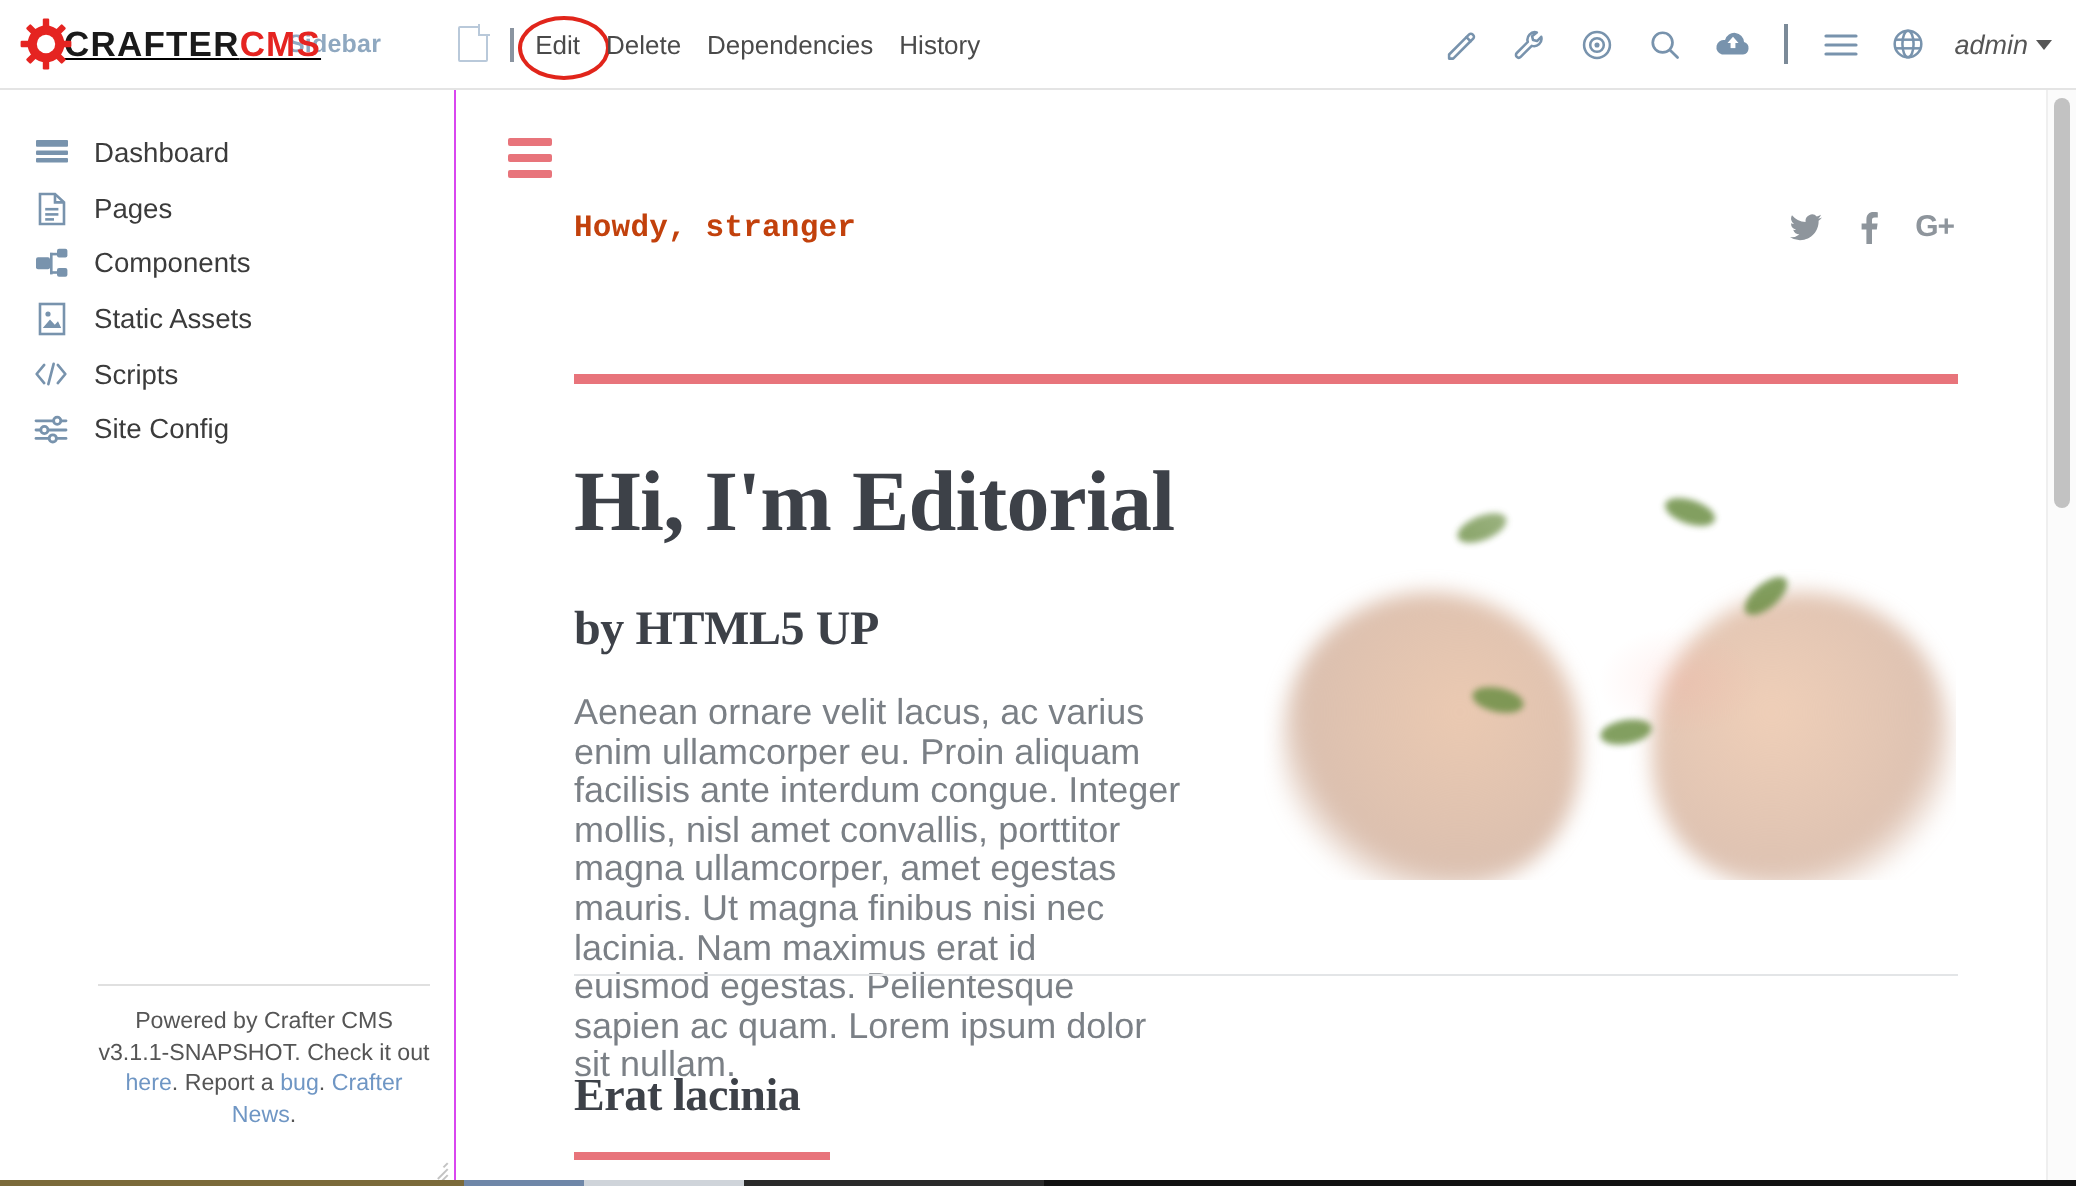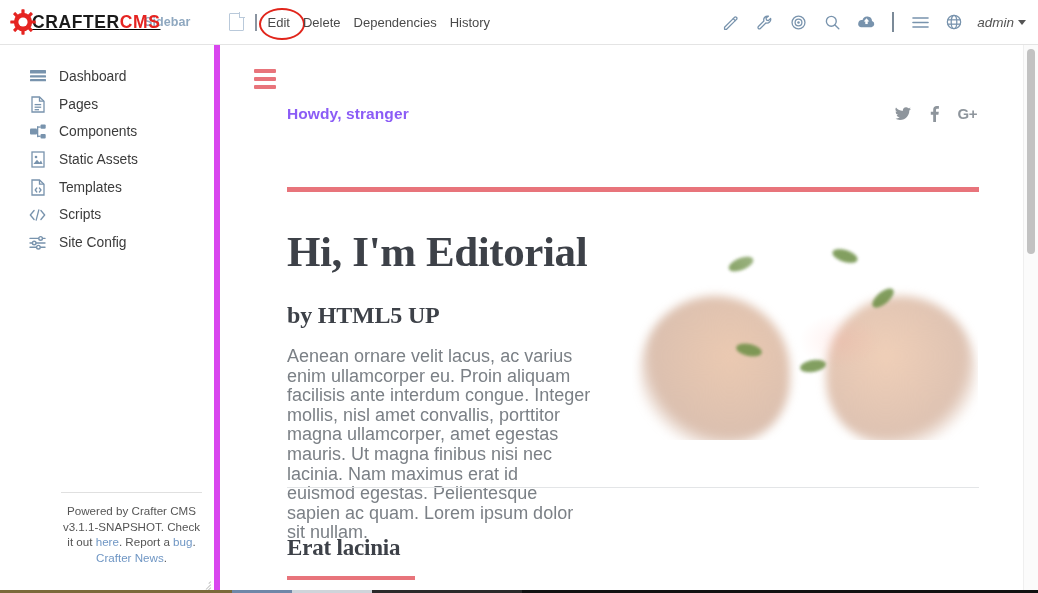--- a/index.html
+++ b/index.html
@@ -88,24 +88,24 @@
   }
   .caret {
     width: 0; height: 0;
     border-left: 4px solid transparent;
     border-right: 4px solid transparent;
     border-top: 5px solid #555;
   }
 
   
   .sidebar {
-    position: absolute; top: 45px; left: 12px;
-    width: 208px; height: 548px;
+    position: absolute; top: 45px; left: 0;
+    width: 228px; height: 548px;
     background: #ffffff;
-    border-right: 6px solid #d946ef;
+    border-right: 1px solid #d946ef;
   }
   .nav { padding-top: 18px; }
   .nav-item {
     display: flex; align-items: center;
     height: 27.6px; padding-left: 17px;
     cursor: pointer; gap: 13px;
   }
   .nav-ico {
     width: 17px; height: 17px; flex: 0 0 17px;
     display: flex; align-items: center; justify-content: center;
@@ -149,23 +149,23 @@
     width: 22px; cursor: pointer;
   }
   .burger span {
     display: block; height: 4px; background: #e8747b;
     border-radius: 1px; margin-bottom: 4px;
   }
   .burger span:last-child { margin-bottom: 0; }
 
   .howdy {
     position: absolute; left: 54px; top: 60px;
-    font-family: Liberation Sans, sans-serif;
+    font-family: Liberation Mono, monospace;
     font-size: 15.5px; font-weight: bold;
-    color: #8b5cf6; letter-spacing: .1px;
+    color: #c2410c; letter-spacing: .1px;
   }
   .social {
     position: absolute; right: 46px; top: 60px;
     display: flex; gap: 19px; align-items: center;
     color: #8e959c;
   }
   .social span { cursor: pointer; display: flex; align-items: center; }
   .gplus { font-size: 15px; font-weight: bold; letter-spacing: -0.5px; }
 
   .top-rule {
@@ -411,30 +411,20 @@
       <span class="nav-ico">
         <svg width="14" height="17" viewBox="0 0 14 17" fill="none" stroke="#7893ad" stroke-width="1.3">
           <rect x="1" y="1" width="12" height="15"></rect>
           <circle cx="5" cy="6" r="1.3" fill="#7893ad" stroke="none"></circle>
           <path d="M2.4 13 6 8.8l2.4 2.6L10 9.6l1.6 3.4z" fill="#7893ad" stroke="none"></path>
         </svg>
       </span>
       <span class="nav-label">Static Assets</span>
     </div>
 
-    <div class="nav-item">
-      <span class="nav-ico">
-        <svg width="14" height="17" viewBox="0 0 14 17" fill="none" stroke="#7893ad" stroke-width="1.3">
-          <path d="M1 1h7.5L13 5.2V16H1z"></path>
-          <path d="M8.5 1v4.2H13"></path>
-          <path d="M5.8 9 4.2 11l1.6 2M8.4 9 10 11l-1.6 2" stroke-linecap="round" stroke-linejoin="round"></path>
-        </svg>
-      </span>
-      <span class="nav-label">Templates</span>
-    </div>
 
     <div class="nav-item">
       <span class="nav-ico">
         <svg width="18" height="14" viewBox="0 0 18 14" fill="none" stroke="#7893ad" stroke-width="1.4" stroke-linecap="round" stroke-linejoin="round">
           <path d="M5.4 2.2 1.4 7l4 4.8"></path>
           <path d="M12.6 2.2 16.6 7l-4 4.8"></path>
           <line x1="10.4" y1="1.6" x2="7.6" y2="12.4"></line>
         </svg>
       </span>
       <span class="nav-label">Scripts</span>

